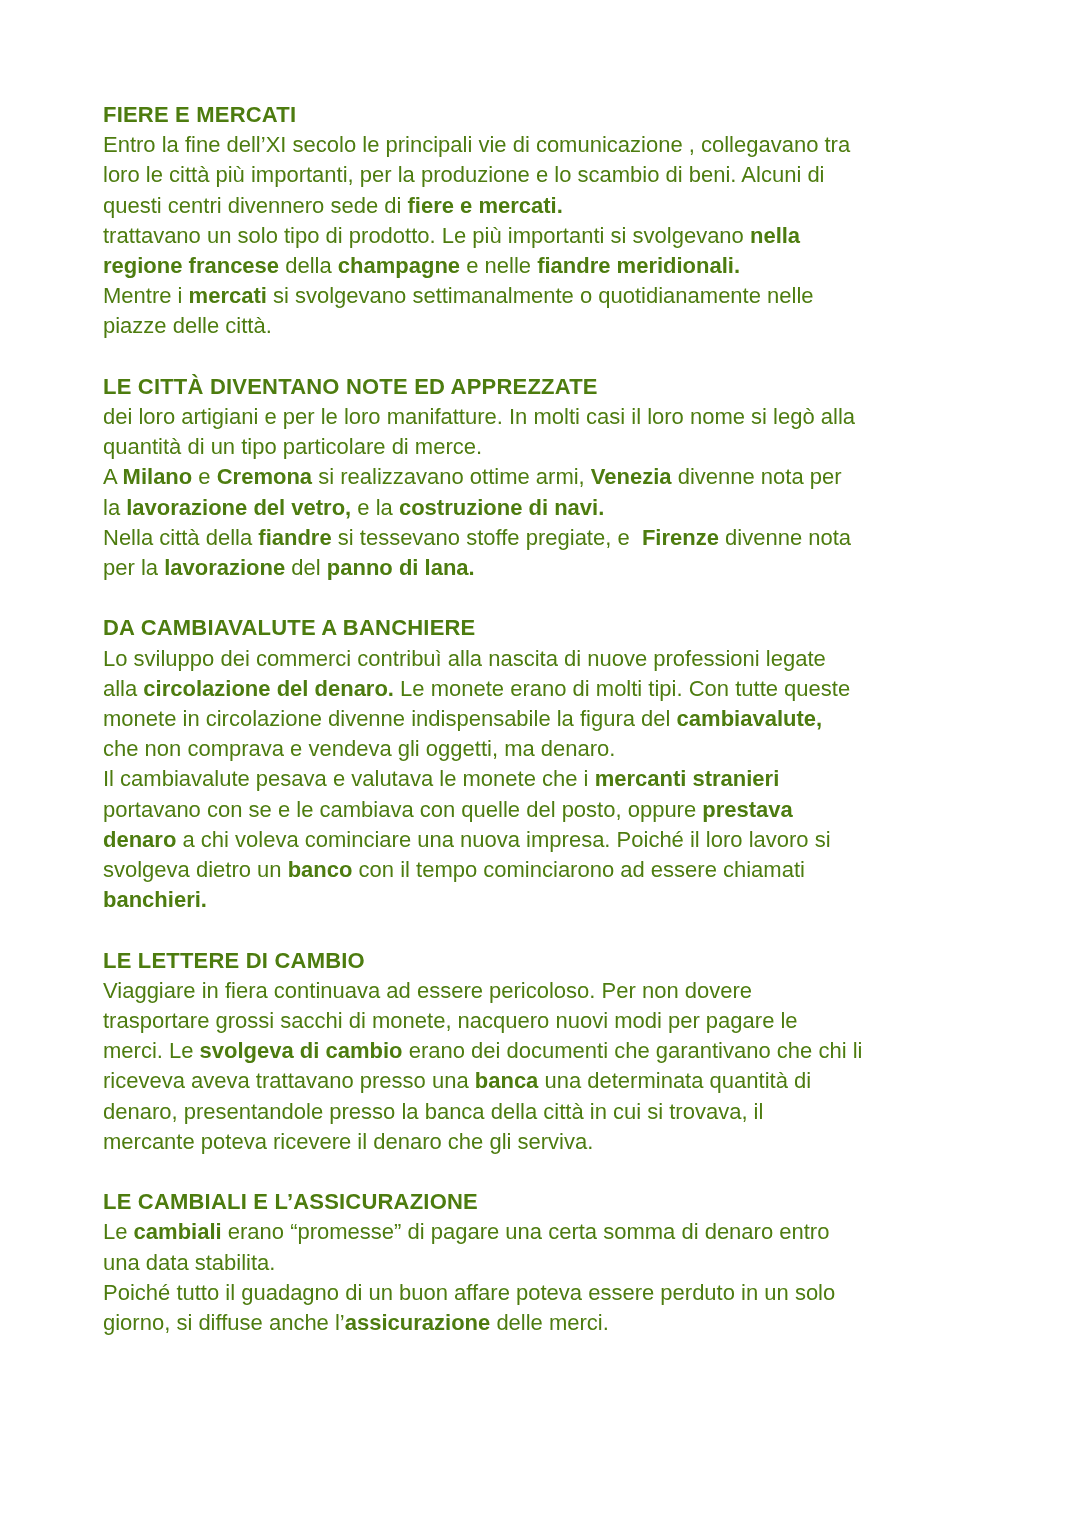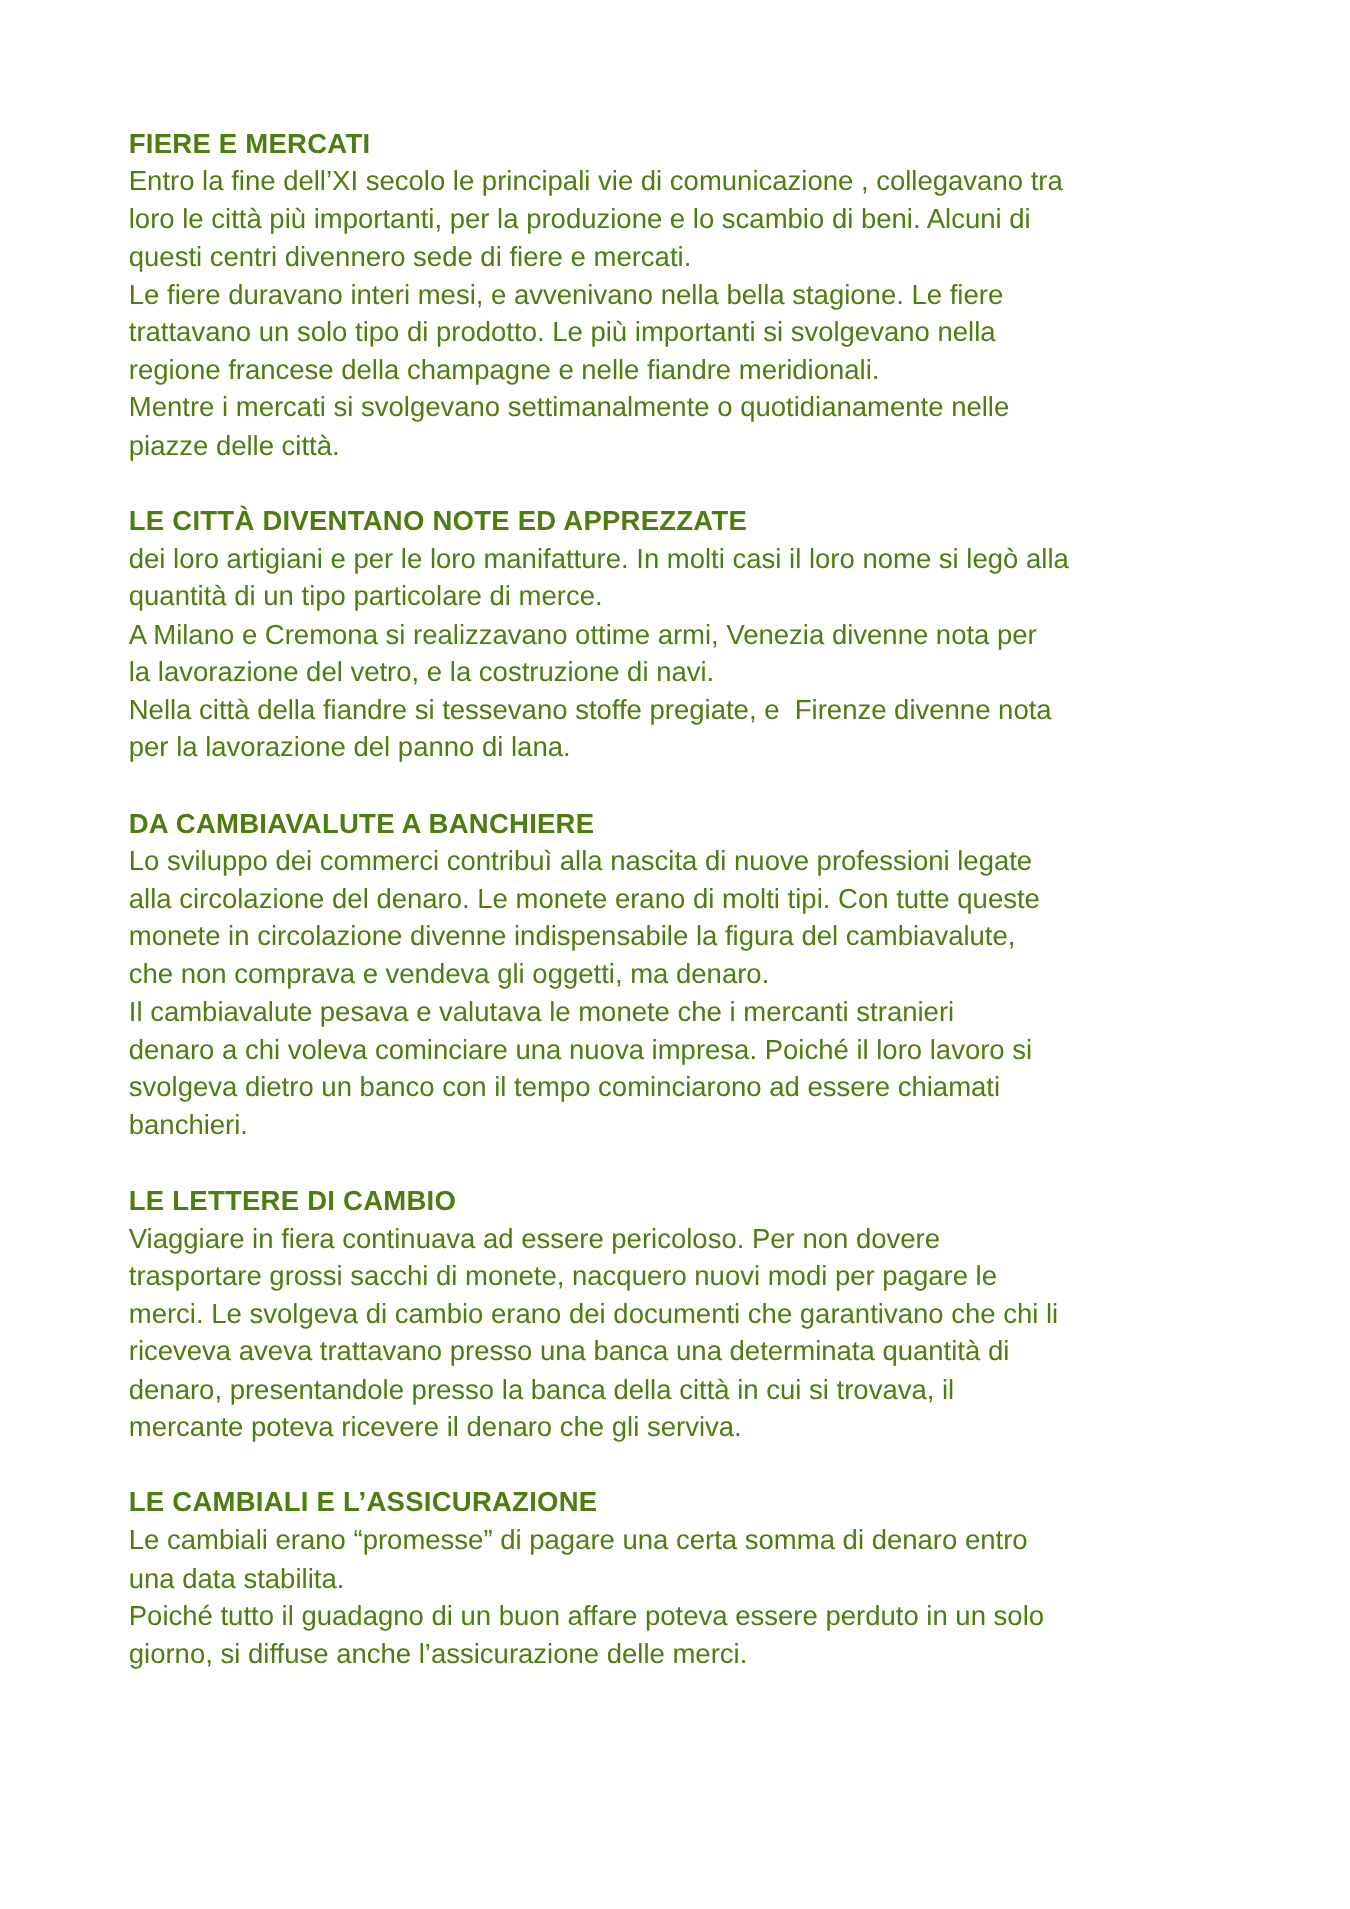--- a/index.html
+++ b/index.html
@@ -30,33 +30,32 @@
   .heading {
     margin: 0;
     font-size: inherit;
     line-height: inherit;
     font-weight: 700;
     letter-spacing: 0.2px;
   }
   .line {
     white-space: pre;   
   }
-  .line b { font-weight: 400; margin-top: 12px; }
+  .line b { font-weight: 700; margin-top: 12px; }
 </style>
 </head>
 <body>
 
 <div class="page">
   <div class="content">
       <section class="doc-section">
         <h2 class="heading">FIERE E MERCATI</h2>
         <div class="line"><span>Entro la fine dell’XI secolo le principali vie di comunicazione , collegavano tra</span></div>
         <div class="line"><span>loro le città più importanti, per la produzione e lo scambio di beni. Alcuni di</span></div>
         <div class="line"><span>questi centri divennero sede di </span><b>fiere e mercati.</b></div>
-        <div class="line"><span>Le </span><b>fiere</b><span> duravano </span><b>interi mesi,</b><span> e avvenivano nella bella stagione. Le fiere</span></div>
         <div class="line"><span>trattavano un solo tipo di prodotto. Le più importanti si svolgevano </span><b>nella</b></div>
         <div class="line"><b>regione francese</b><span> della </span><b>champagne</b><span> e nelle </span><b>fiandre meridionali.</b></div>
         <div class="line"><span>Mentre i </span><b>mercati</b><span> si svolgevano settimanalmente o quotidianamente nelle</span></div>
         <div class="line"><span>piazze delle città.</span></div>
       </section>
       <section class="doc-section">
         <h2 class="heading">LE CITTÀ DIVENTANO NOTE ED APPREZZATE</h2>
         <div class="line"><span>dei loro artigiani e per le loro manifatture. In molti casi il loro nome si legò alla</span></div>
         <div class="line"><span>quantità di un tipo particolare di merce.</span></div>
         <div class="line"><span>A </span><b>Milano</b><span> e </span><b>Cremona</b><span> si realizzavano ottime armi, </span><b>Venezia</b><span> divenne nota per</span></div>
@@ -64,20 +63,21 @@
         <div class="line"><span>Nella città della </span><b>fiandre</b><span> si tessevano stoffe pregiate, e  </span><b>Firenze</b><span> divenne nota</span></div>
         <div class="line"><span>per la </span><b>lavorazione</b><span> del </span><b>panno di lana.</b></div>
       </section>
       <section class="doc-section">
         <h2 class="heading">DA CAMBIAVALUTE A BANCHIERE</h2>
         <div class="line"><span>Lo sviluppo dei commerci contribuì alla nascita di nuove professioni legate</span></div>
         <div class="line"><span>alla </span><b>circolazione del denaro.</b><span> Le monete erano di molti tipi. Con tutte queste</span></div>
         <div class="line"><span>monete in circolazione divenne indispensabile la figura del </span><b>cambiavalute,</b></div>
         <div class="line"><span>che non comprava e vendeva gli oggetti, ma denaro.</span></div>
         <div class="line"><span>Il cambiavalute pesava e valutava le monete che i </span><b>mercanti stranieri</b></div>
+        <div class="line"><span>portavano con se e le cambiava con quelle del posto, oppure </span><b>prestava</b></div>
         <div class="line"><b>denaro</b><span> a chi voleva cominciare una nuova impresa. Poiché il loro lavoro si</span></div>
         <div class="line"><span>svolgeva dietro un </span><b>banco</b><span> con il tempo cominciarono ad essere chiamati</span></div>
         <div class="line"><b>banchieri.</b></div>
       </section>
       <section class="doc-section">
         <h2 class="heading">LE LETTERE DI CAMBIO</h2>
         <div class="line"><span>Viaggiare in fiera continuava ad essere pericoloso. Per non dovere</span></div>
         <div class="line"><span>trasportare grossi sacchi di monete, nacquero nuovi modi per pagare le</span></div>
         <div class="line"><span>merci. Le </span><b>svolgeva di cambio</b><span> erano dei documenti che garantivano che chi li</span></div>
         <div class="line"><span>riceveva aveva trattavano presso una </span><b>banca</b><span> una determinata quantità di</span></div>

